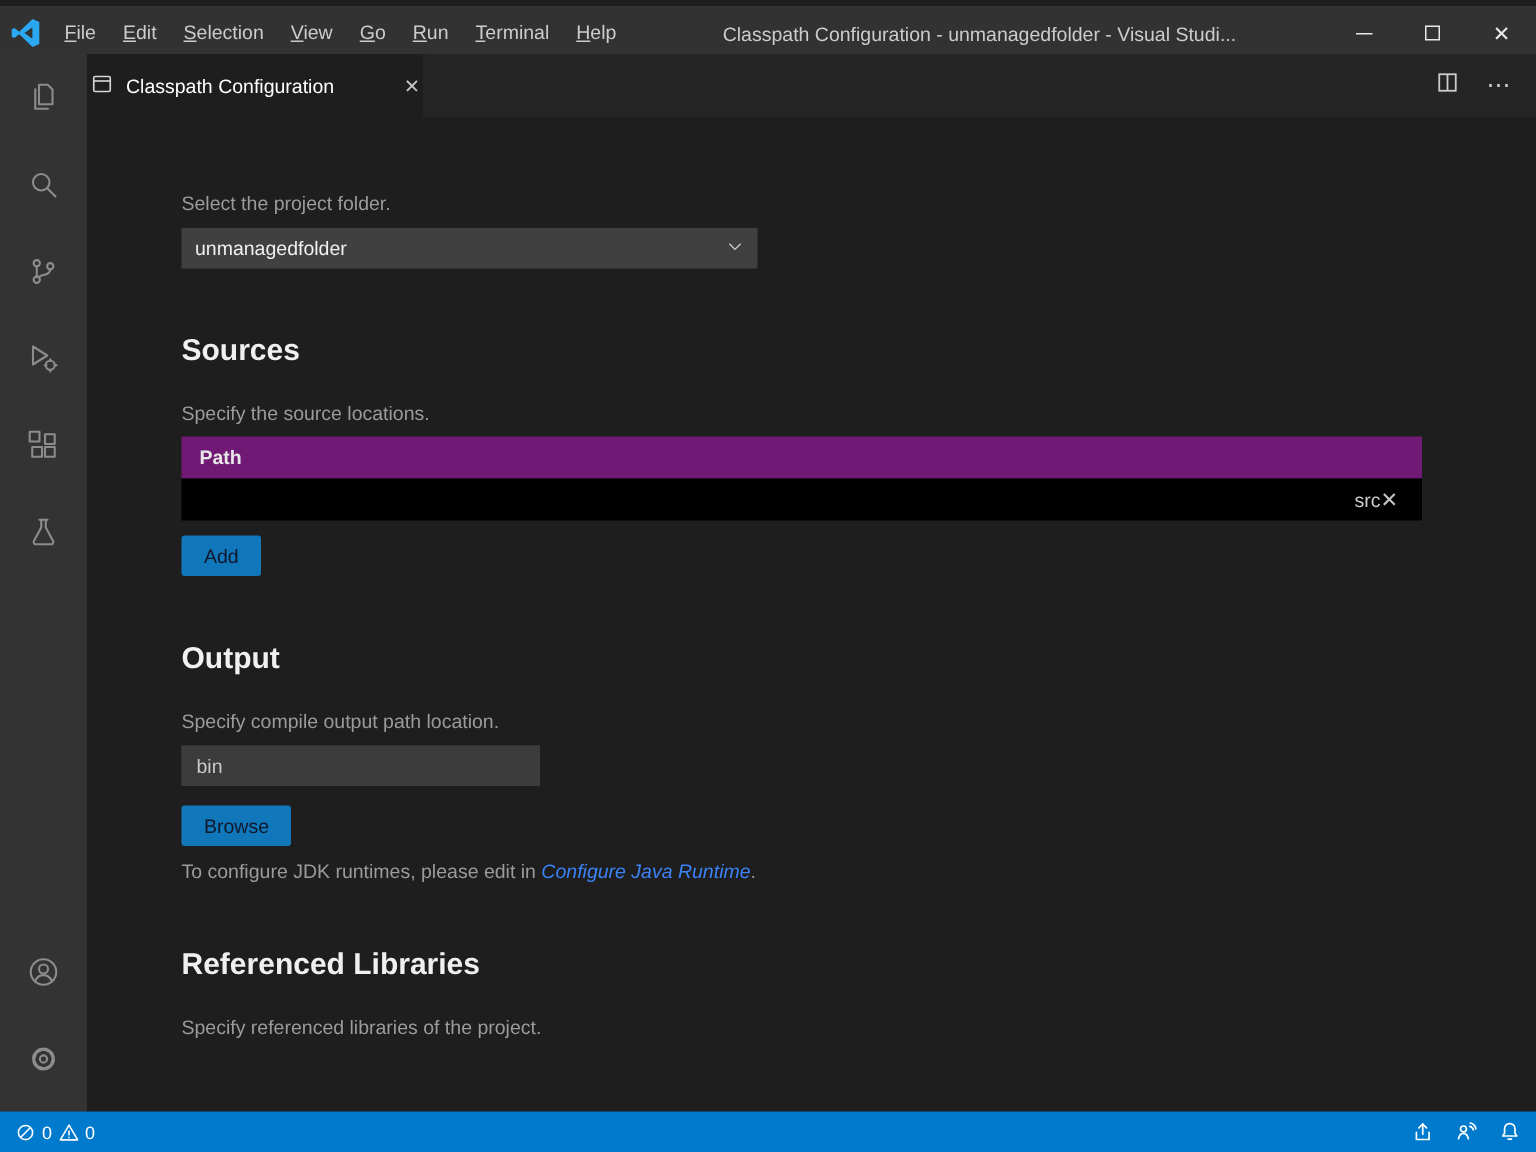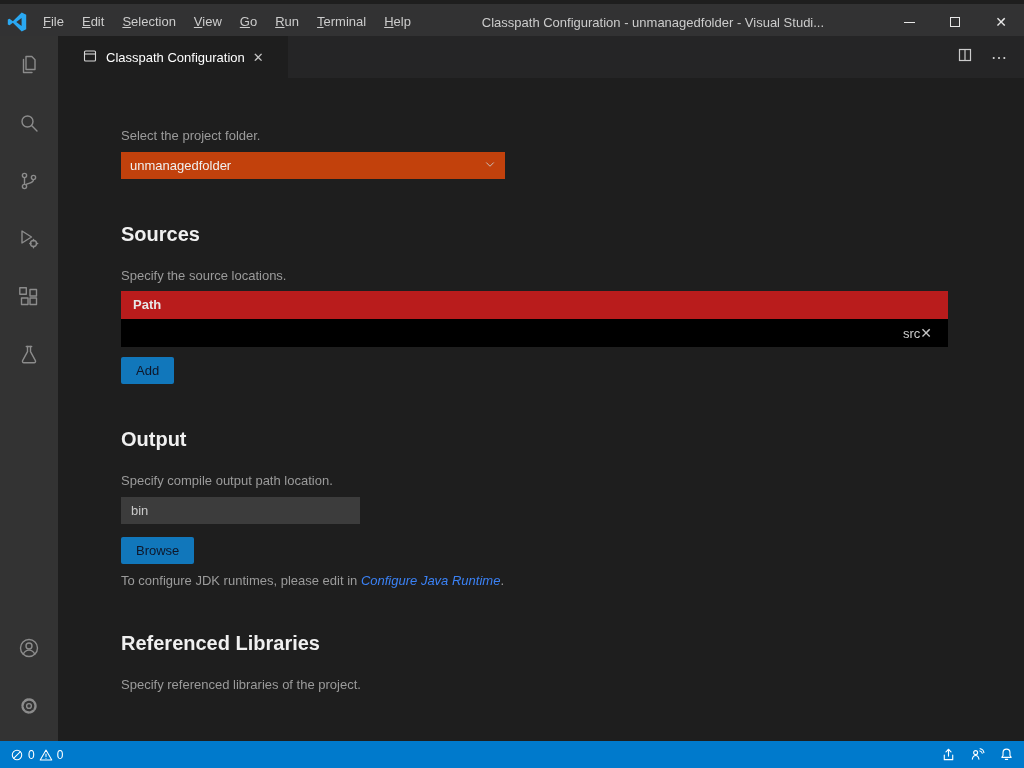--- a/index.html
+++ b/index.html
@@ -19,35 +19,35 @@
   .max-glyph { display:block; width:10px; height:10px; border:1px solid #e8e8e8; }
 
   
   .activitybar { position:absolute; top:36px; left:0; width:58px; bottom:27px; background:#333333; display:flex; flex-direction:column; align-items:center; padding-top:6px; }
   .ab-item { width:48px; height:50px; display:flex; align-items:center; justify-content:center; margin-bottom:8px; }
   .ab-bottom { margin-top:auto; display:flex; flex-direction:column; align-items:center; }
   .ab-item svg { stroke:#8c8c8c; fill:none; stroke-width:1.4; stroke-linecap:round; stroke-linejoin:round; }
 
   
   .tabbar { position:absolute; left:58px; top:36px; right:0; height:42px; background:#252526; display:flex; align-items:stretch; }
-  .tab { display:flex; align-items:center; gap:8px; background:#1e1e1e; color:#ffffff; font-size:13px; padding:0 24px; min-width:225px; border-right:1px solid #252526; }
+  .tab { display:flex; align-items:center; gap:8px; background:#1e1e1e; color:#ffffff; font-size:13px; padding:0 2px; min-width:225px; border-right:1px solid #252526; }
   .tab-close { color:#c5c5c5; font-size:13px; margin-left:auto; cursor:pointer; }
   .tab-actions { margin-left:auto; display:flex; align-items:center; gap:18px; padding-right:16px; color:#cccccc; }
   .tab-actions svg { stroke:#cccccc; fill:none; stroke-width:1.2; }
   .more { font-size:16px; letter-spacing:1px; }
 
   
   .editor { position:absolute; left:58px; top:78px; right:0; bottom:27px; background:#1e1e1e; padding:14px 76px 0 63px; color:#cccccc; overflow:hidden; }
   .editor h1 { font-size:28px; font-weight:600; color:#e7e7e7; }
   .editor h2 { font-size:20px; font-weight:600; color:#f0f0f0; margin-top:44px; }
   .field-label { margin-top:36px; font-size:13px; color:#9b9b9b; }
   .desc { margin-top:22px; font-size:13px; color:#9b9b9b; }
-  .dropdown { margin-top:9px; width:384px; height:27px; background:#c2410c; display:flex; align-items:center; justify-content:space-between; padding:0 9px; font-size:13px; color:#f0f0f0; cursor:pointer; }
+  .dropdown { margin-top:9px; width:384px; height:27px; background:#404040; display:flex; align-items:center; justify-content:space-between; padding:0 9px; font-size:13px; color:#f0f0f0; cursor:pointer; }
   .srctable { margin-top:8px; width:827px; font-size:13px; }
-  .thead { height:28px; line-height:28px; background:#b91c1c; padding:0 12px; font-weight:700; color:#e7e7e7; }
+  .thead { height:28px; line-height:28px; background:#701a75; padding:0 12px; font-weight:700; color:#e7e7e7; }
   .trow { height:28px; display:flex; align-items:center; justify-content:flex-end; padding:0 16px 0 12px; background:#000000; color:#cccccc; }
   .row-x { color:#c5c5c5; font-size:14px; cursor:pointer; }
   .btn { display:inline-block; margin-top:10px; background:#1177bb; color:#0f172a; border:none; border-radius:2px; font-size:13px; font-family:"Liberation Sans",sans-serif; padding:6px 15px; cursor:pointer; }
   .text-input { display:block; margin-top:9px; width:239px; height:27px; background:#3c3c3c; border:1px solid #3c3c3c; color:#c9c9c9; font-size:13px; font-family:"Liberation Sans",sans-serif; padding:0 9px; outline:none; }
   .btn.browse { margin-top:13px; }
   .jdk-line { margin-top:9px; font-size:13px; color:#9b9b9b; }
   .link { color:#3b82f6; text-decoration:none; cursor:pointer;font-style:italic; }
 
   
   .statusbar { position:absolute; left:0; right:0; bottom:0; height:27px; background:#007acc; color:#ffffff; display:flex; align-items:center; font-size:12px; padding:0 10px; }

